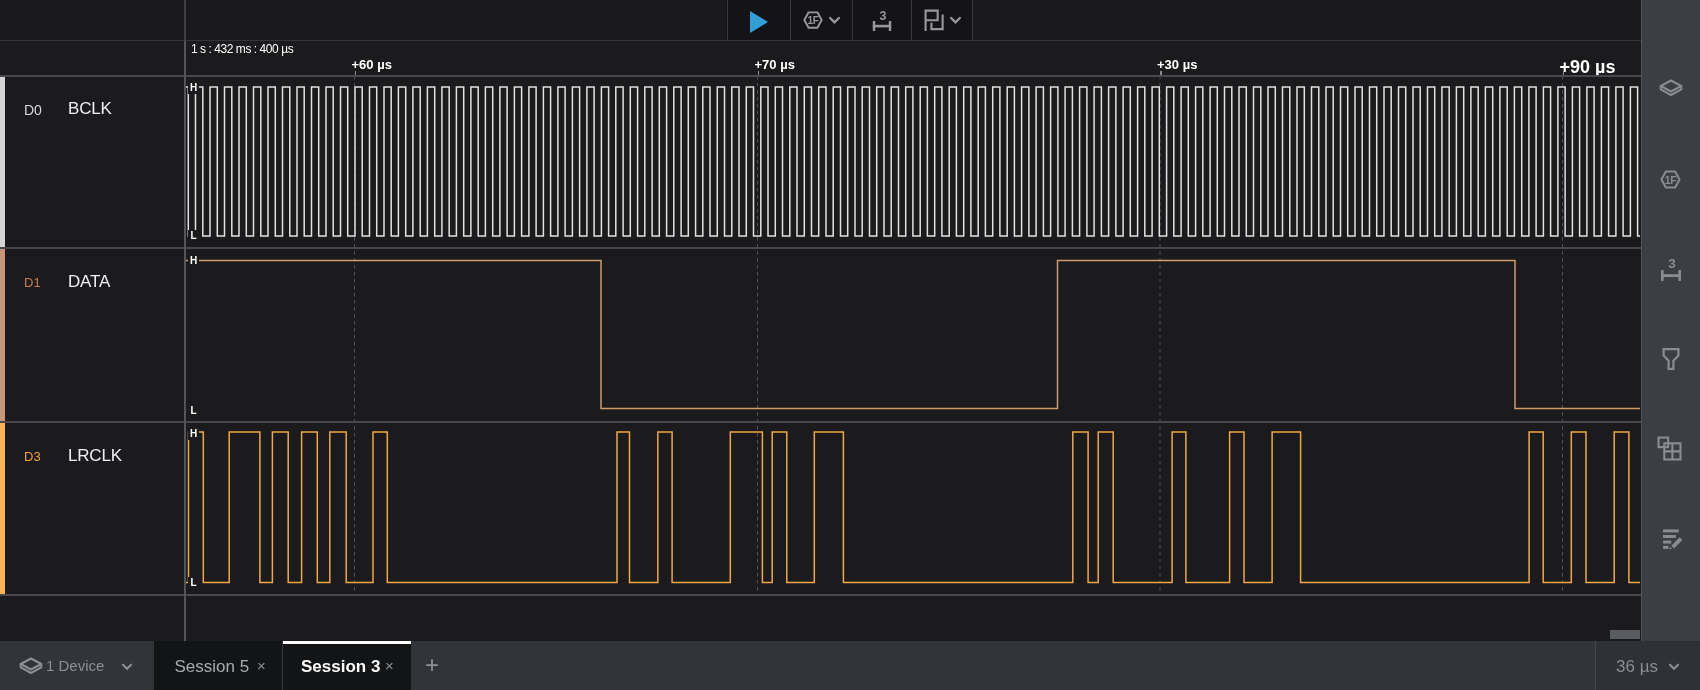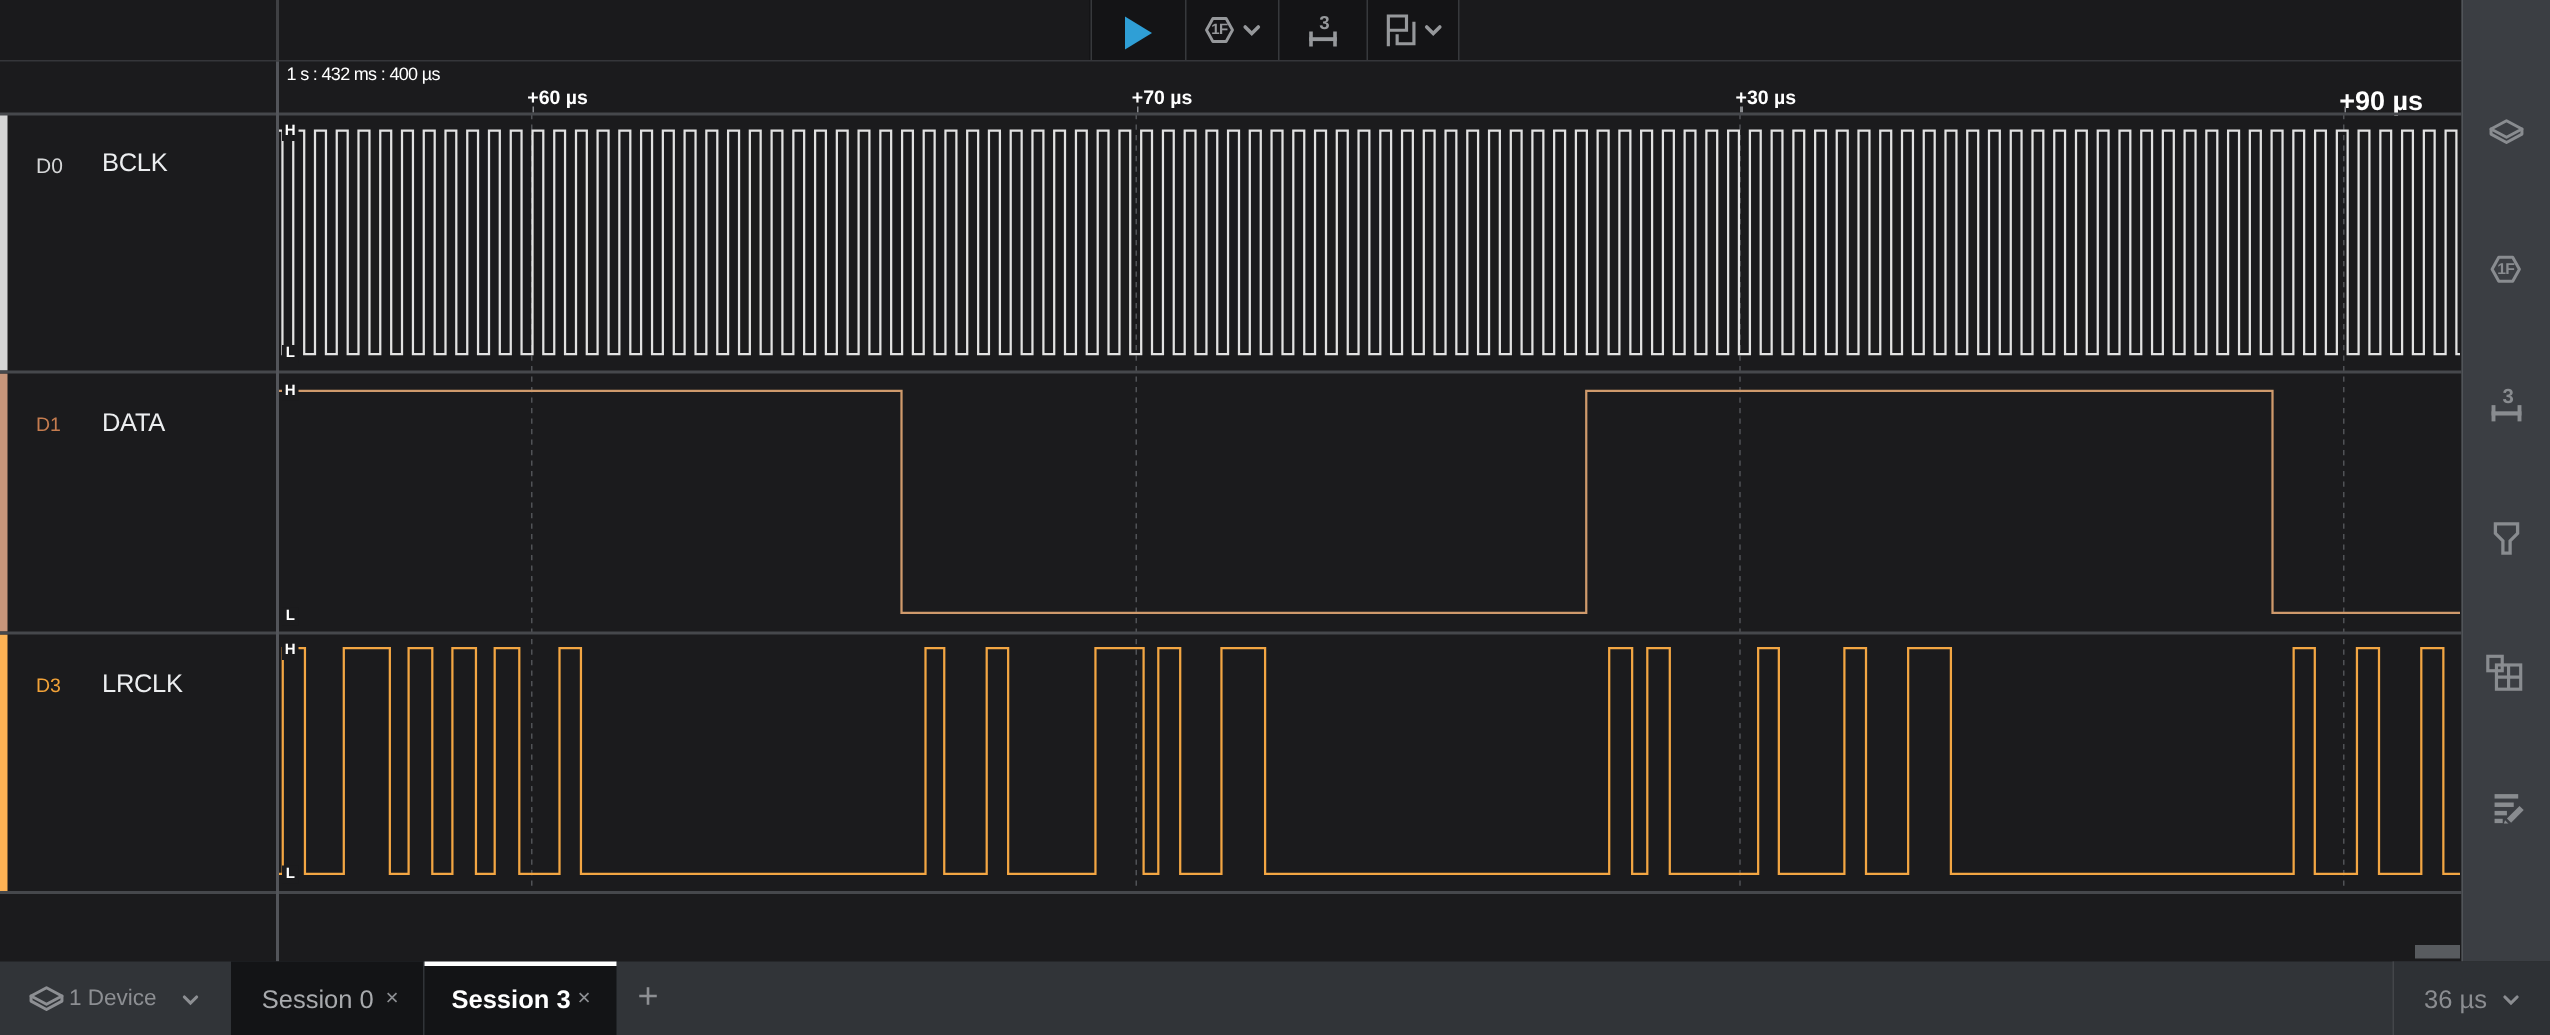--- a/index.html
+++ b/index.html
@@ -108,21 +108,21 @@
 <div style="position:absolute;left:0;top:641px;width:1700px;height:49px;background:#313438"></div>
 <svg style="position:absolute;left:19.0px;top:653.5px" width="24" height="24" viewBox="0 0 24 24" fill="none" stroke="#8d8f93" stroke-width="2.0" stroke-linejoin="round" stroke-linecap="round">
 <path d="M12 4.5 L22.3 10 L12 15.5 L1.7 10 Z"></path>
 <path d="M1.7 10 v3.4 L12 19 L22.3 13.4 v-3.4"></path>
 </svg>
 <div style="position:absolute;left:46px;top:657px;color:#8d8f93;font-size:15px;white-space:nowrap">1 Device</div>
 <svg style="position:absolute;left:120.0px;top:659.5px" width="14" height="14" viewBox="0 0 12 12" fill="none" stroke="#8d8f93" stroke-width="1.8" stroke-linecap="round">
     <path d="M2.5 4 L6 7.5 L9.5 4"></path>
   </svg>
 <div style="position:absolute;left:154px;top:641px;width:127.5px;height:49px;background:#131416"></div>
-<div style="position:absolute;left:174.5px;top:657px;color:#a8aaad;font-size:17px;white-space:nowrap">Session 0</div>
+<div style="position:absolute;left:174.5px;top:657px;color:#a8aaad;font-size:17px;white-space:nowrap">Session 5</div>
 <div style="position:absolute;left:257px;top:657px;color:#8d8f93;font-size:15px">×</div>
 <div style="position:absolute;left:283px;top:641px;width:128px;height:49px;background:#131416;border-top:3px solid #fff;box-sizing:border-box"></div>
 <div style="position:absolute;left:301px;top:657px;color:#fff;font-size:17px;font-weight:bold;white-space:nowrap">Session 3</div>
 <div style="position:absolute;left:385px;top:657px;color:#8d8f93;font-size:15px">×</div>
 <div style="position:absolute;left:425px;top:651px;color:#8d8f93;font-size:24px;font-weight:300">+</div>
 <div style="position:absolute;left:1595px;top:641px;width:105px;height:49px;background:#2e3135;border-left:1px solid #44464a;box-sizing:border-box"></div>
 <div style="position:absolute;left:1616px;top:657px;color:#8b8d91;font-size:17px;white-space:nowrap">36 µs</div>
 <svg style="position:absolute;left:1667.0px;top:659.5px" width="14" height="14" viewBox="0 0 12 12" fill="none" stroke="#8b8d91" stroke-width="1.8" stroke-linecap="round">
     <path d="M2.5 4 L6 7.5 L9.5 4"></path>
   </svg>

